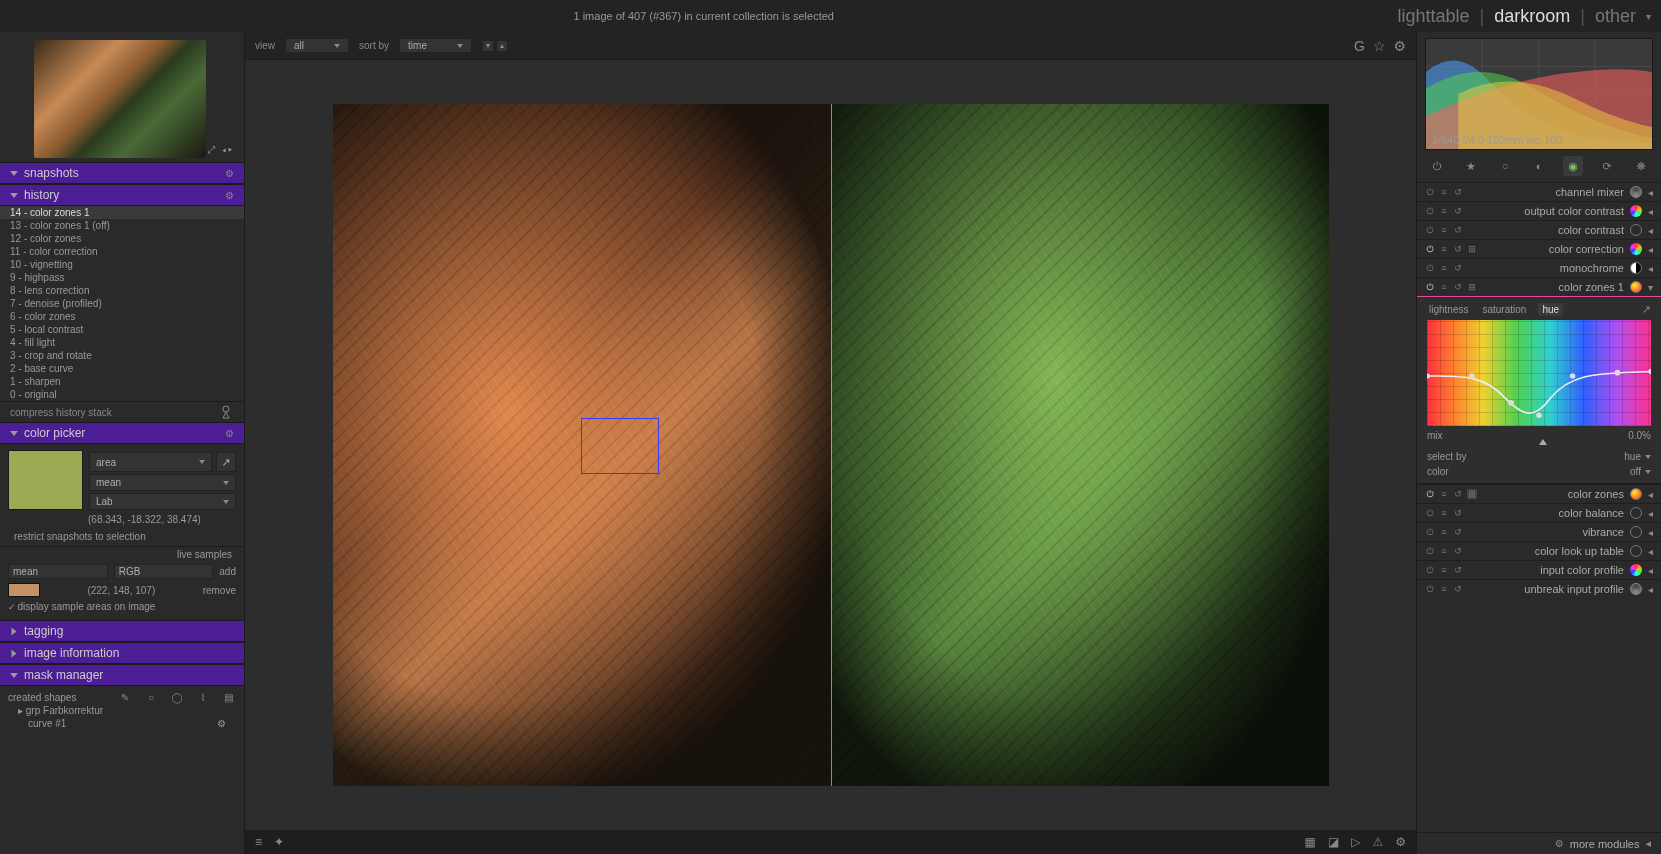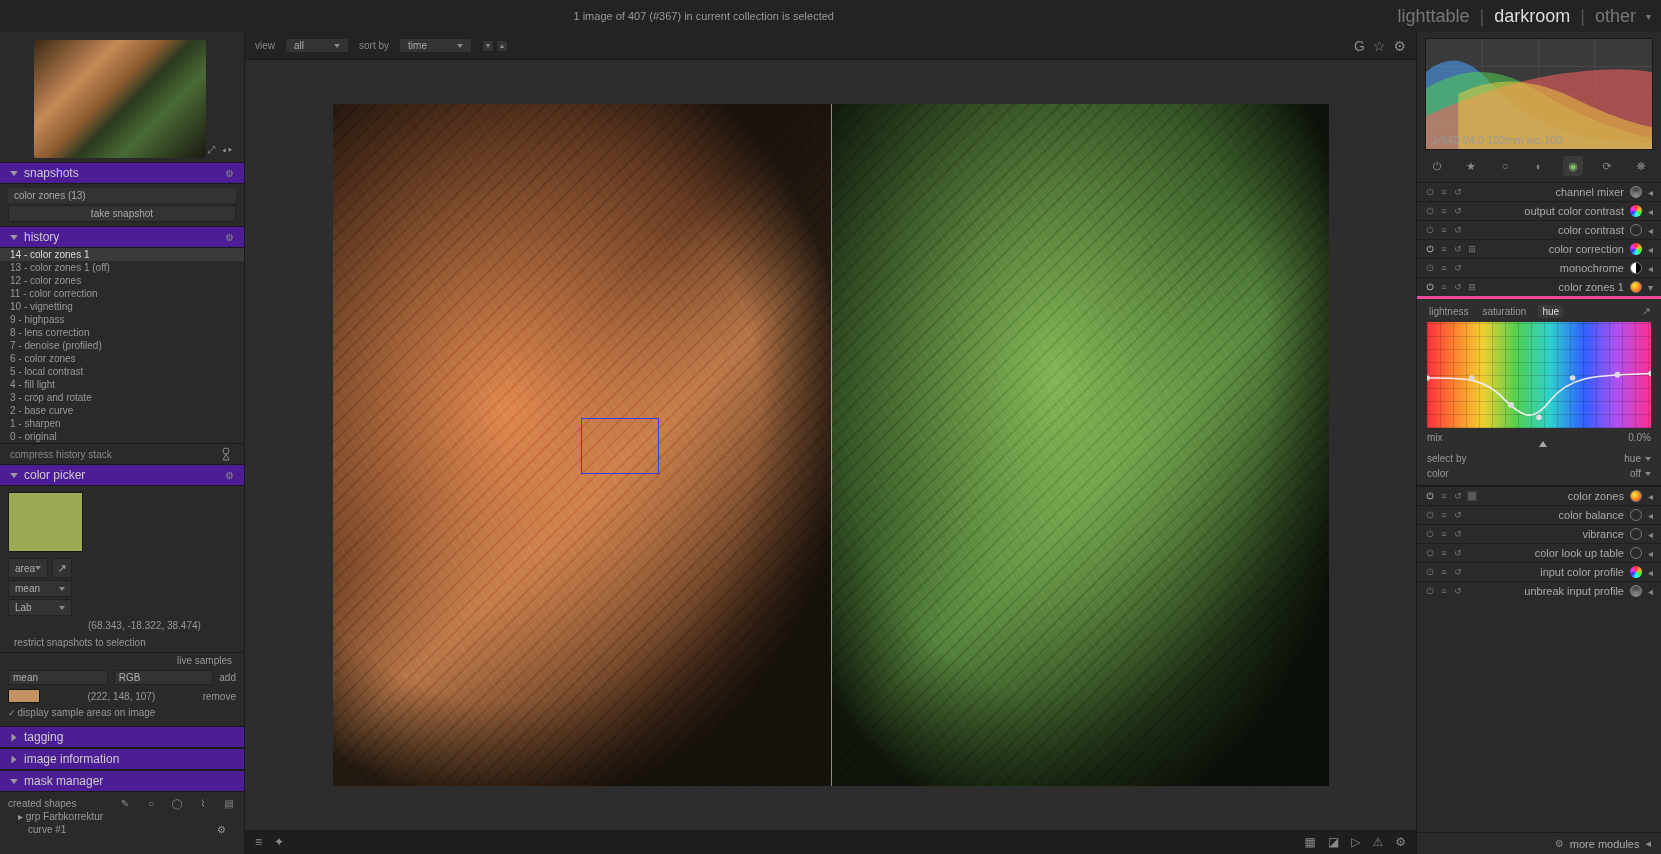--- a/index.html
+++ b/index.html
@@ -43,21 +43,21 @@
   
   .hist-body { padding:0; max-height:200px; overflow:hidden;}
   .hist-item { padding:1px 10px; font-size:10px; color:#999; }
   .hist-item.on { background:#3a3a3a; color:#ddd;}
   .hist-foot { display:flex; align-items:center; padding:2px 10px; border-top:1px solid #1a1a1a;}
   .hist-foot span { flex:1; font-size:10px; color:#888;}
   .hist-foot .ico { width:16px; height:16px; color:#888;}
 
   
   .cp-body { padding:6px 8px;}
-  .cp-row { display:flex; align-items:flex-start; gap:6px; margin-bottom:4px;flex-direction:column;}
+  .cp-row { display:flex; align-items:flex-end; gap:6px; margin-bottom:4px;}
   .cp-swatch { width:75px; height:60px; background:#9bab54; border:1px solid #1a1a1a;}
   .cp-col { flex:1; display:flex; flex-direction:column; gap:2px;}
   .cp-sel { background:#333; padding:2px 6px; display:flex; align-items:center; justify-content:space-between; border:1px solid #222; font-size:10px;}
   .cp-sel .dn { border-left:3px solid transparent; border-right:3px solid transparent; border-top:4px solid #888;}
   .cp-eyed { width:20px; height:20px; background:#333; border:1px solid #222; display:flex; align-items:center; justify-content:center;}
   .cp-val { font-size:10px; color:#999; margin:2px 0 4px 80px;}
   .cp-restrict { font-size:10px; color:#999; padding:2px 6px;}
   .cp-live { text-align:right; font-size:10px; color:#999; padding:0 4px 2px 0;}
   .cp-samp { display:flex; align-items:center; gap:6px; padding:2px 0;}
   .cp-samp .sel2 { background:#333; padding:1px 4px; flex:1; display:flex; justify-content:space-between; align-items:center; border:1px solid #222; font-size:10px;}
@@ -131,21 +131,21 @@
   .mod .dot { width:12px; height:12px; border-radius:50%; border:1px solid #777;}
   .mod .dot.full { background: conic-gradient(#f33, #fa3, #3f3, #3ff, #33f, #f3f, #f33); border:none;}
   .mod .dot.half { background:linear-gradient(90deg,#fff 50%, #000 50%);}
   .mod .dot.yel { background: radial-gradient(circle at 35% 35%, #fe3, #f52 80%);}
   .mod .dot.spin { border:1px solid #888; background: conic-gradient(#444, #888, #444);}
   .mod .exp { color:#888; font-size:10px;}
   .mod.expanded .exp::before { content:"▾";}
   .mod .exp::before { content:"◂";}
 
   
-  .cz { padding:6px 10px; background:#2e2e2e; border-top:3px solid #ec4899; border-bottom:1px solid #1a1a1a;}
+  .cz { padding:6px 10px; background:#2e2e2e; border-top:1px solid #ec4899; border-bottom:1px solid #1a1a1a;}
   .cz-tabs { display:flex; gap:10px; align-items:center; font-size:10px; color:#999; margin-bottom:4px;}
   .cz-tabs .t { padding:1px 2px;}
   .cz-tabs .t.on { background:#3a3a3a; color:#ddd; border-radius:2px; padding:1px 4px;}
   .cz-tabs .pick { margin-left:auto; color:#888; font-size:11px;}
   .cz-grid { height:106px; position:relative; overflow:hidden; }
   .cz-grid-bg { position:absolute; inset:0;
     background: linear-gradient(90deg,
       #ff3040 0%, #ff8030 12%, #f0d030 25%, #50d050 40%, #30d0d0 55%, #3060ff 70%, #b050f0 85%, #ff3090 100%);
   }
   .cz-grid-ov { position:absolute; inset:0;
@@ -184,24 +184,20 @@
   <div class="left-panel">
     <div class="thumb-wrap">
       <div class="thumb"></div>
       <div class="thumb-ctrl">⤢ ◂▸</div>
     </div>
 
     <div class="sec-head">
       <div class="tri"></div>
         <div class="lbl">snapshots</div>
         <div class="cog">⚙</div>
-    </div>
-    <div class="sec-body">
-      <div class="snap-item">color zones (13)</div>
-      <div class="snap-btn">take snapshot</div>
     </div>
 
     <div class="sec-head">
       <div class="tri"></div>
         <div class="lbl">history</div>
         <div class="cog">⚙</div>
     </div>
     <div class="hist-body">
       <div class="hist-item on">14 - color zones 1</div>
       <div class="hist-item">13 - color zones 1 (off)</div>

